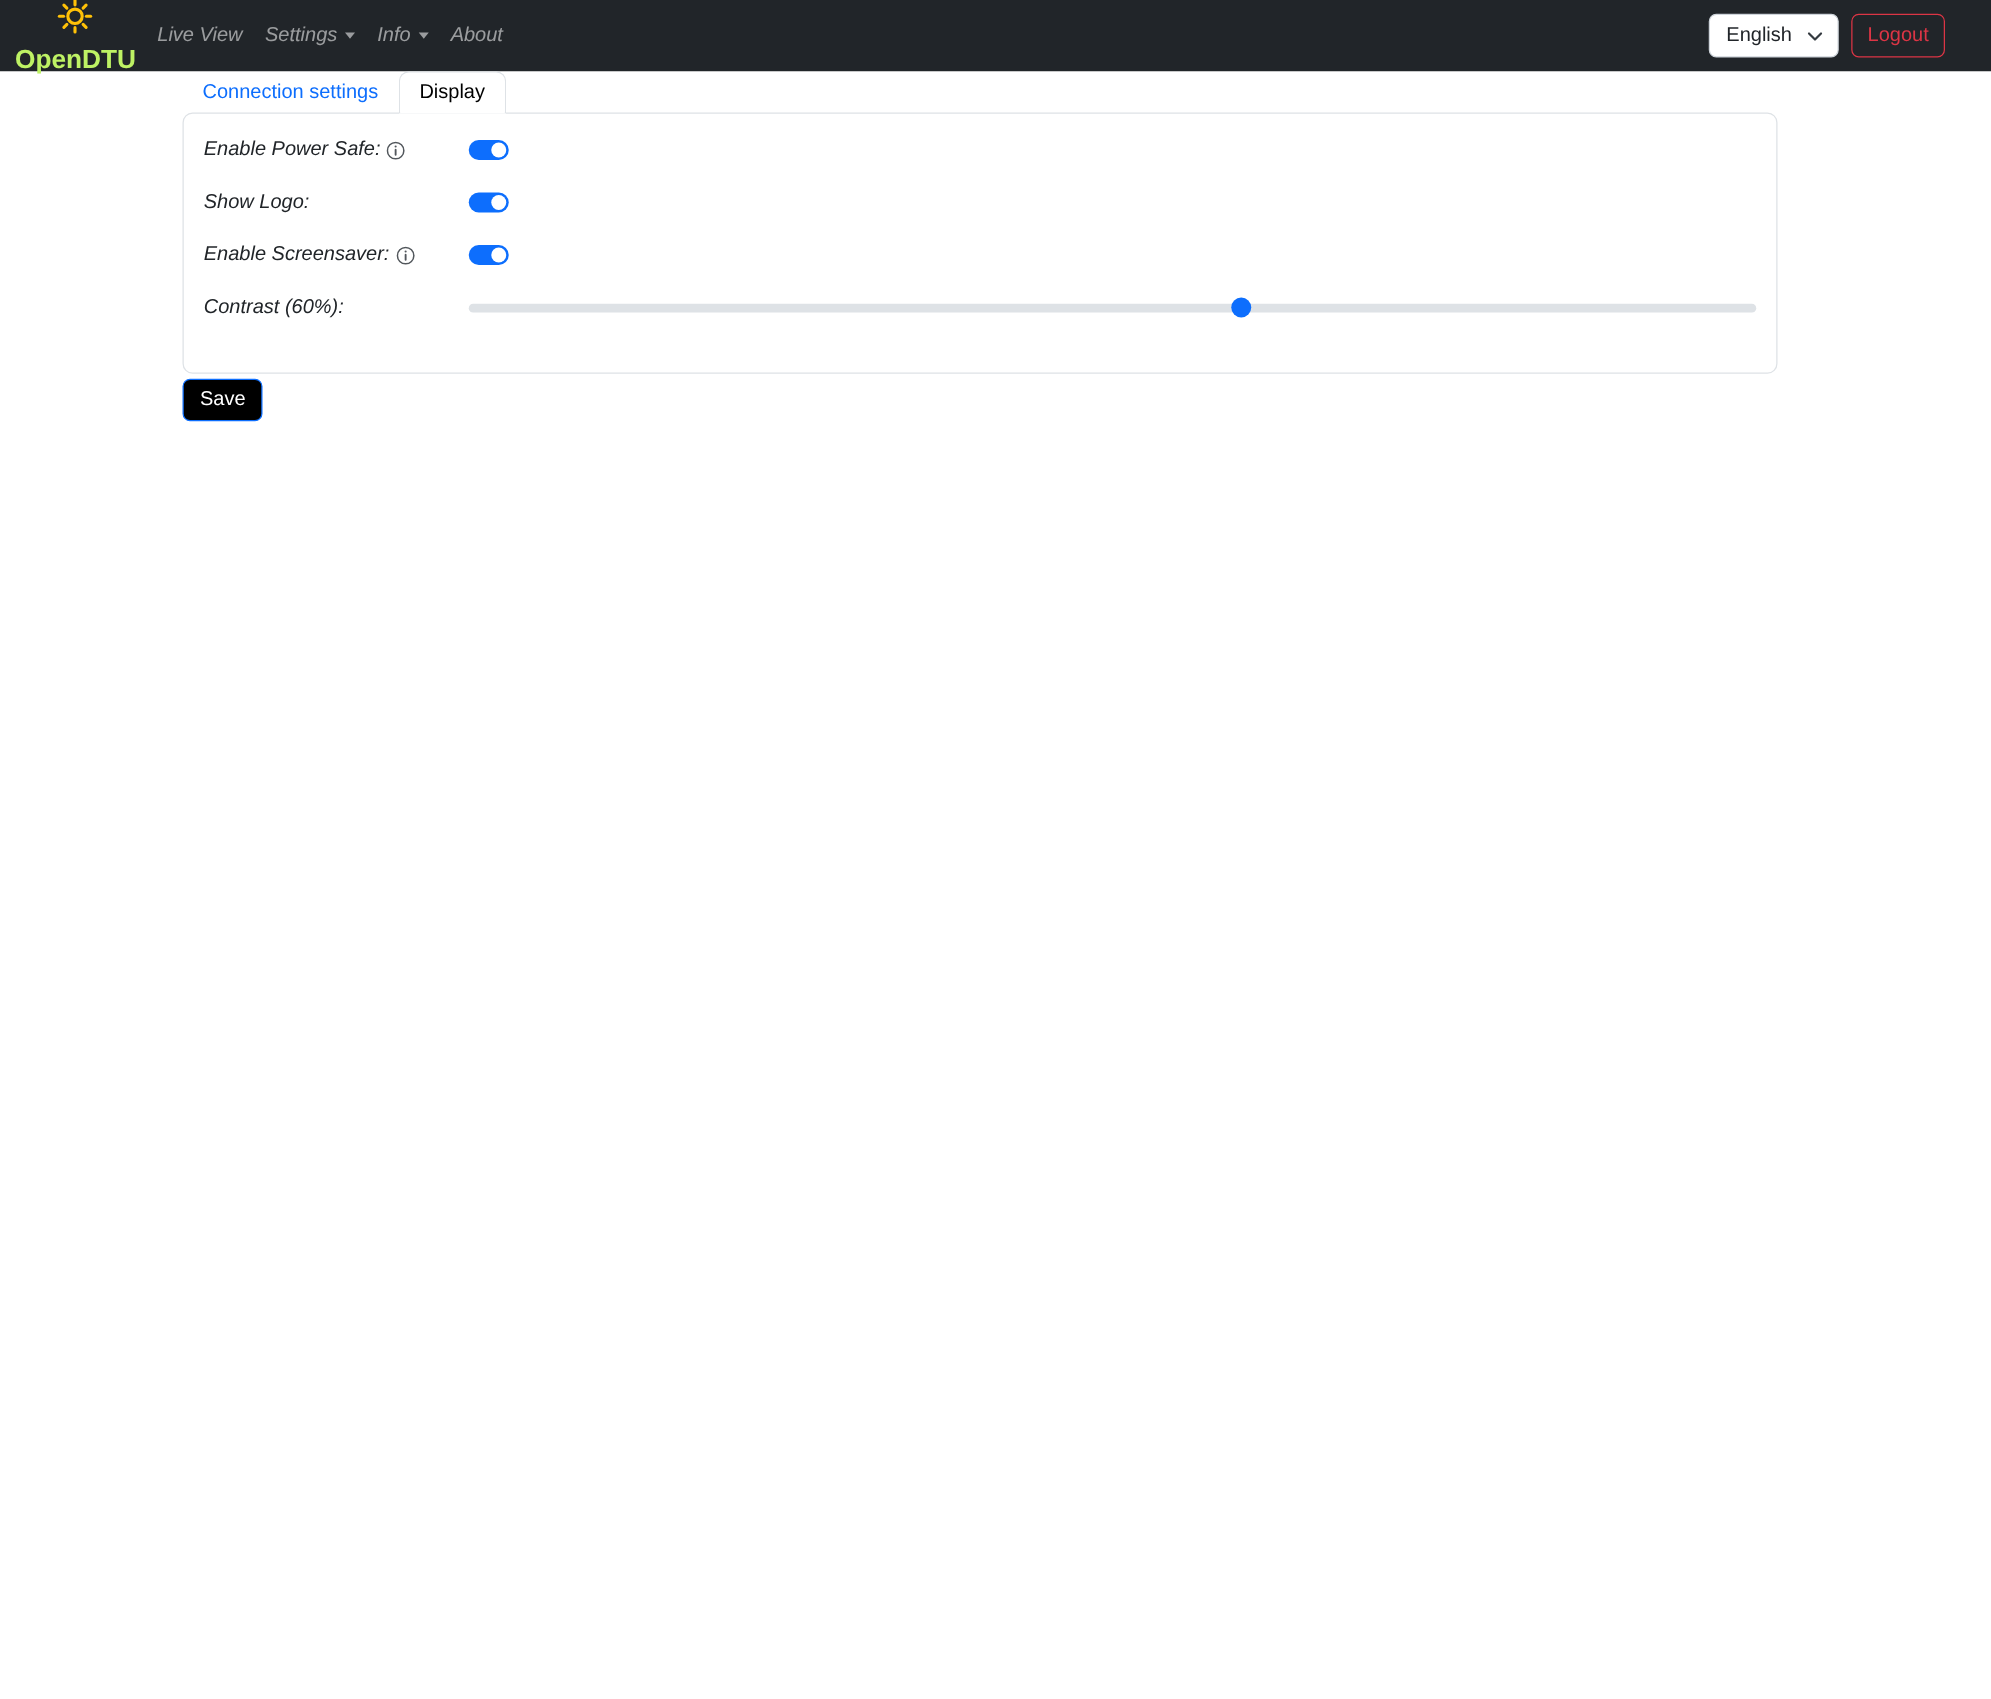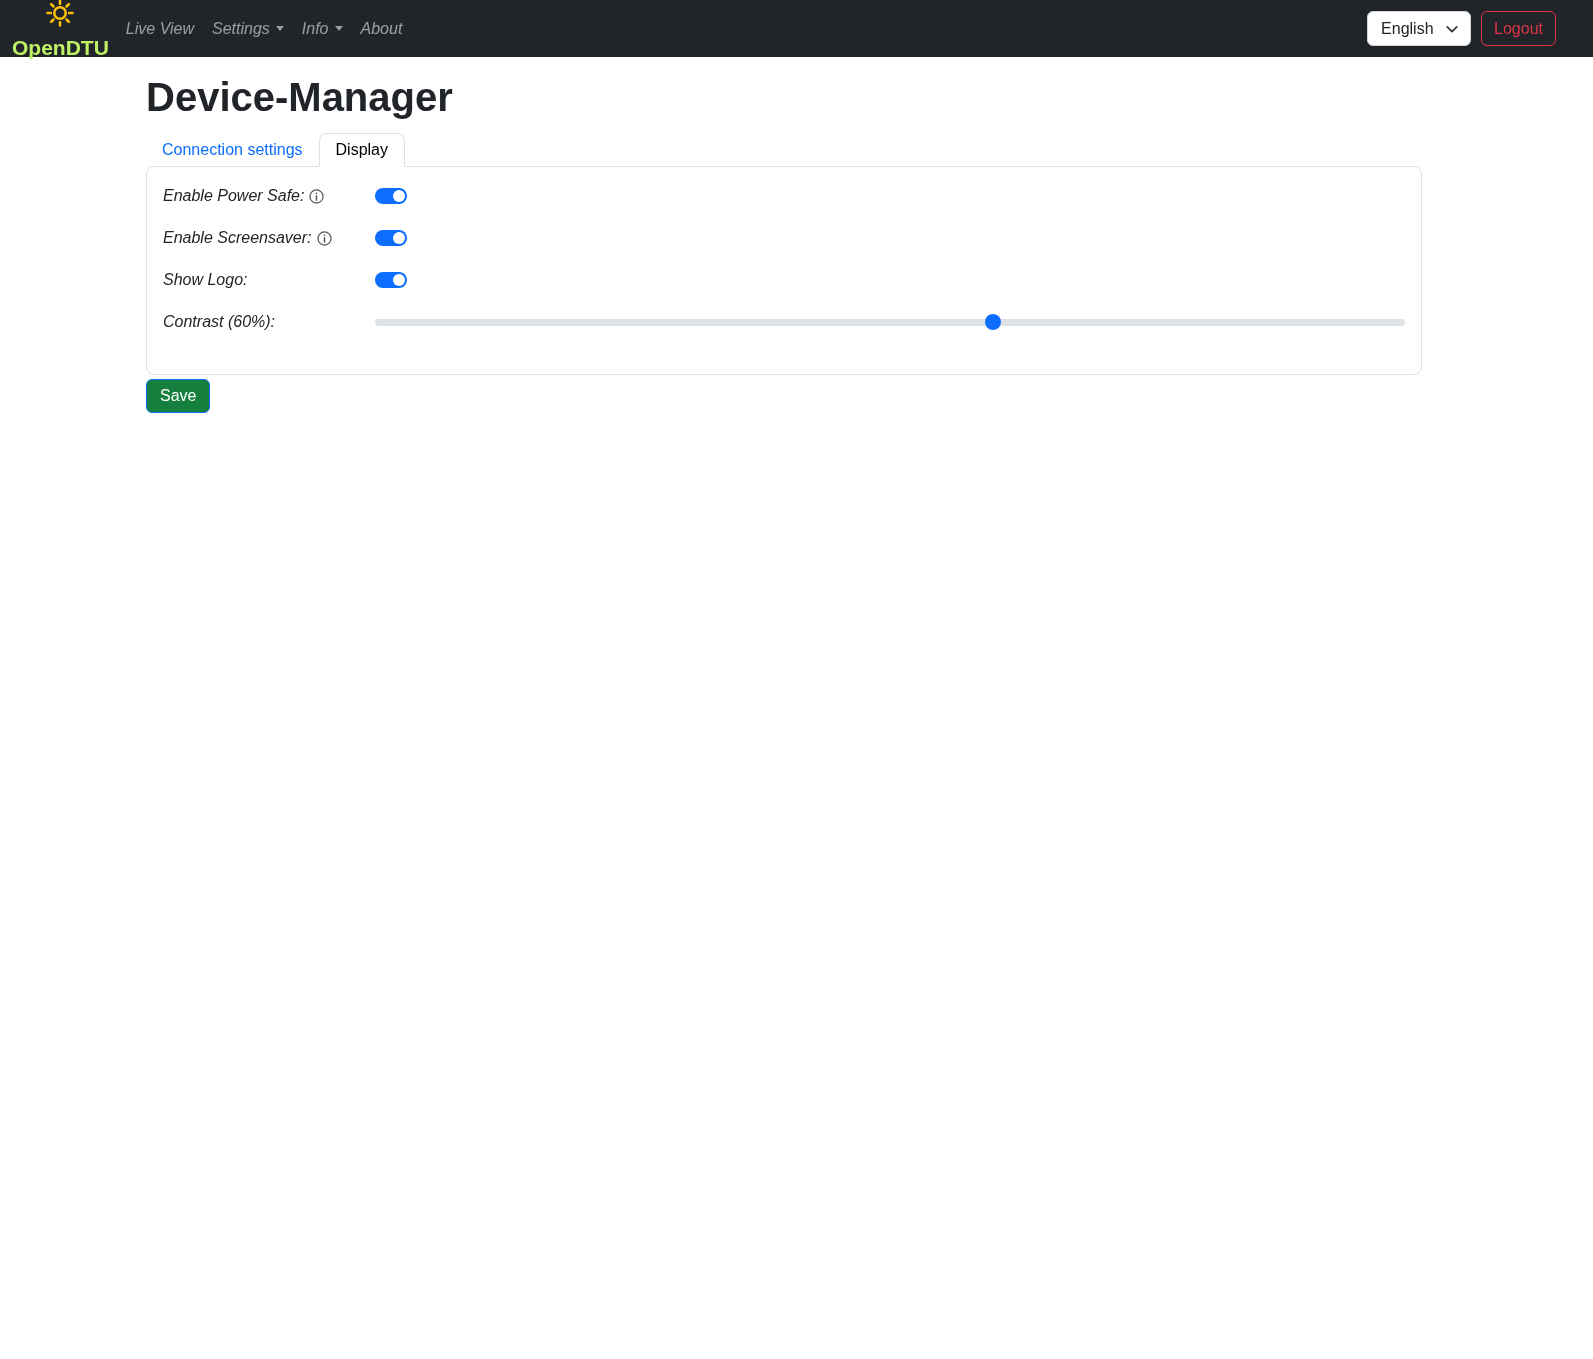--- a/index.html
+++ b/index.html
@@ -86,21 +86,21 @@
     position: absolute; left: 0; right: 0; top: 5px; height: 7px;
     border-radius: 4px; background: #dee2e6;
   }
   .range-thumb {
     position: absolute; top: 0; width: 16px; height: 16px; border-radius: 50%;
     background: #0d6efd; left: calc(60% - 8px); cursor: grab;
   }
 
   
   .save-btn {
-    margin-top: 4px; background: #15803d; color: #ffffff; border: 1px solid #0d6efd;
+    margin-top: 4px; background: #000000; color: #ffffff; border: 1px solid #0d6efd;
     border-radius: 6px; font-size: 16px; padding: 6px 13px; height: 34px;
     cursor: pointer; font-family: inherit;
   }
 </style>
 </head>
 <body>
 
 <nav class="navbar">
   <a class="brand">
     <span style="display:inline-flex;">
@@ -141,21 +141,20 @@
         <svg width="14" height="14" viewBox="0 0 16 16">
             <path d="M2.5 5.5l5.5 5.5 5.5-5.5" fill="none" stroke="#343a40" stroke-width="2" stroke-linecap="round" stroke-linejoin="round"></path>
           </svg>
       </span>
     </div>
     <button class="logout-btn">Logout</button>
   </div>
 </nav>
 
 <main class="container">
-  <h1 class="page-title">Device-Manager</h1>
 
   <div class="tabs">
     <a class="tab tab-inactive">Connection settings</a>
     <a class="tab tab-active">Display</a>
   </div>
 
   <div class="card">
 
     <div class="form-row">
       <div class="form-label">
@@ -168,45 +167,45 @@
           </svg>
         </span>
       </div>
       <div class="control">
         <span class="switch on"></span>
       </div>
     </div>
 
     <div class="form-row">
       <div class="form-label">
+        <span>Show Logo:</span>
+      </div>
+      <div class="control">
+        <span class="switch on"></span>
+      </div>
+    </div>
+
+    <div class="form-row">
+      <div class="form-label">
         <span>Enable Screensaver:</span>
         <span class="info-icon">
           <svg width="15" height="15" viewBox="0 0 16 16" fill="none" stroke="#52575c">
             <circle cx="8" cy="8" r="7" stroke-width="1.3"></circle>
             <line x1="8" y1="7.2" x2="8" y2="11.6" stroke-width="1.6" stroke-linecap="round"></line>
             <circle cx="8" cy="4.5" r="0.9" fill="#52575c" stroke="none"></circle>
           </svg>
         </span>
       </div>
       <div class="control">
         <span class="switch on"></span>
       </div>
     </div>
 
     <div class="form-row">
       <div class="form-label">
-        <span>Show Logo:</span>
-      </div>
-      <div class="control">
-        <span class="switch on"></span>
-      </div>
-    </div>
-
-    <div class="form-row">
-      <div class="form-label">
         <span>Contrast (60%):</span>
       </div>
       <div class="control">
         <div class="range">
           <div class="range-track"></div>
           <div class="range-thumb" style="left: calc(60% - 8px);"></div>
         </div>
       </div>
     </div>
 

